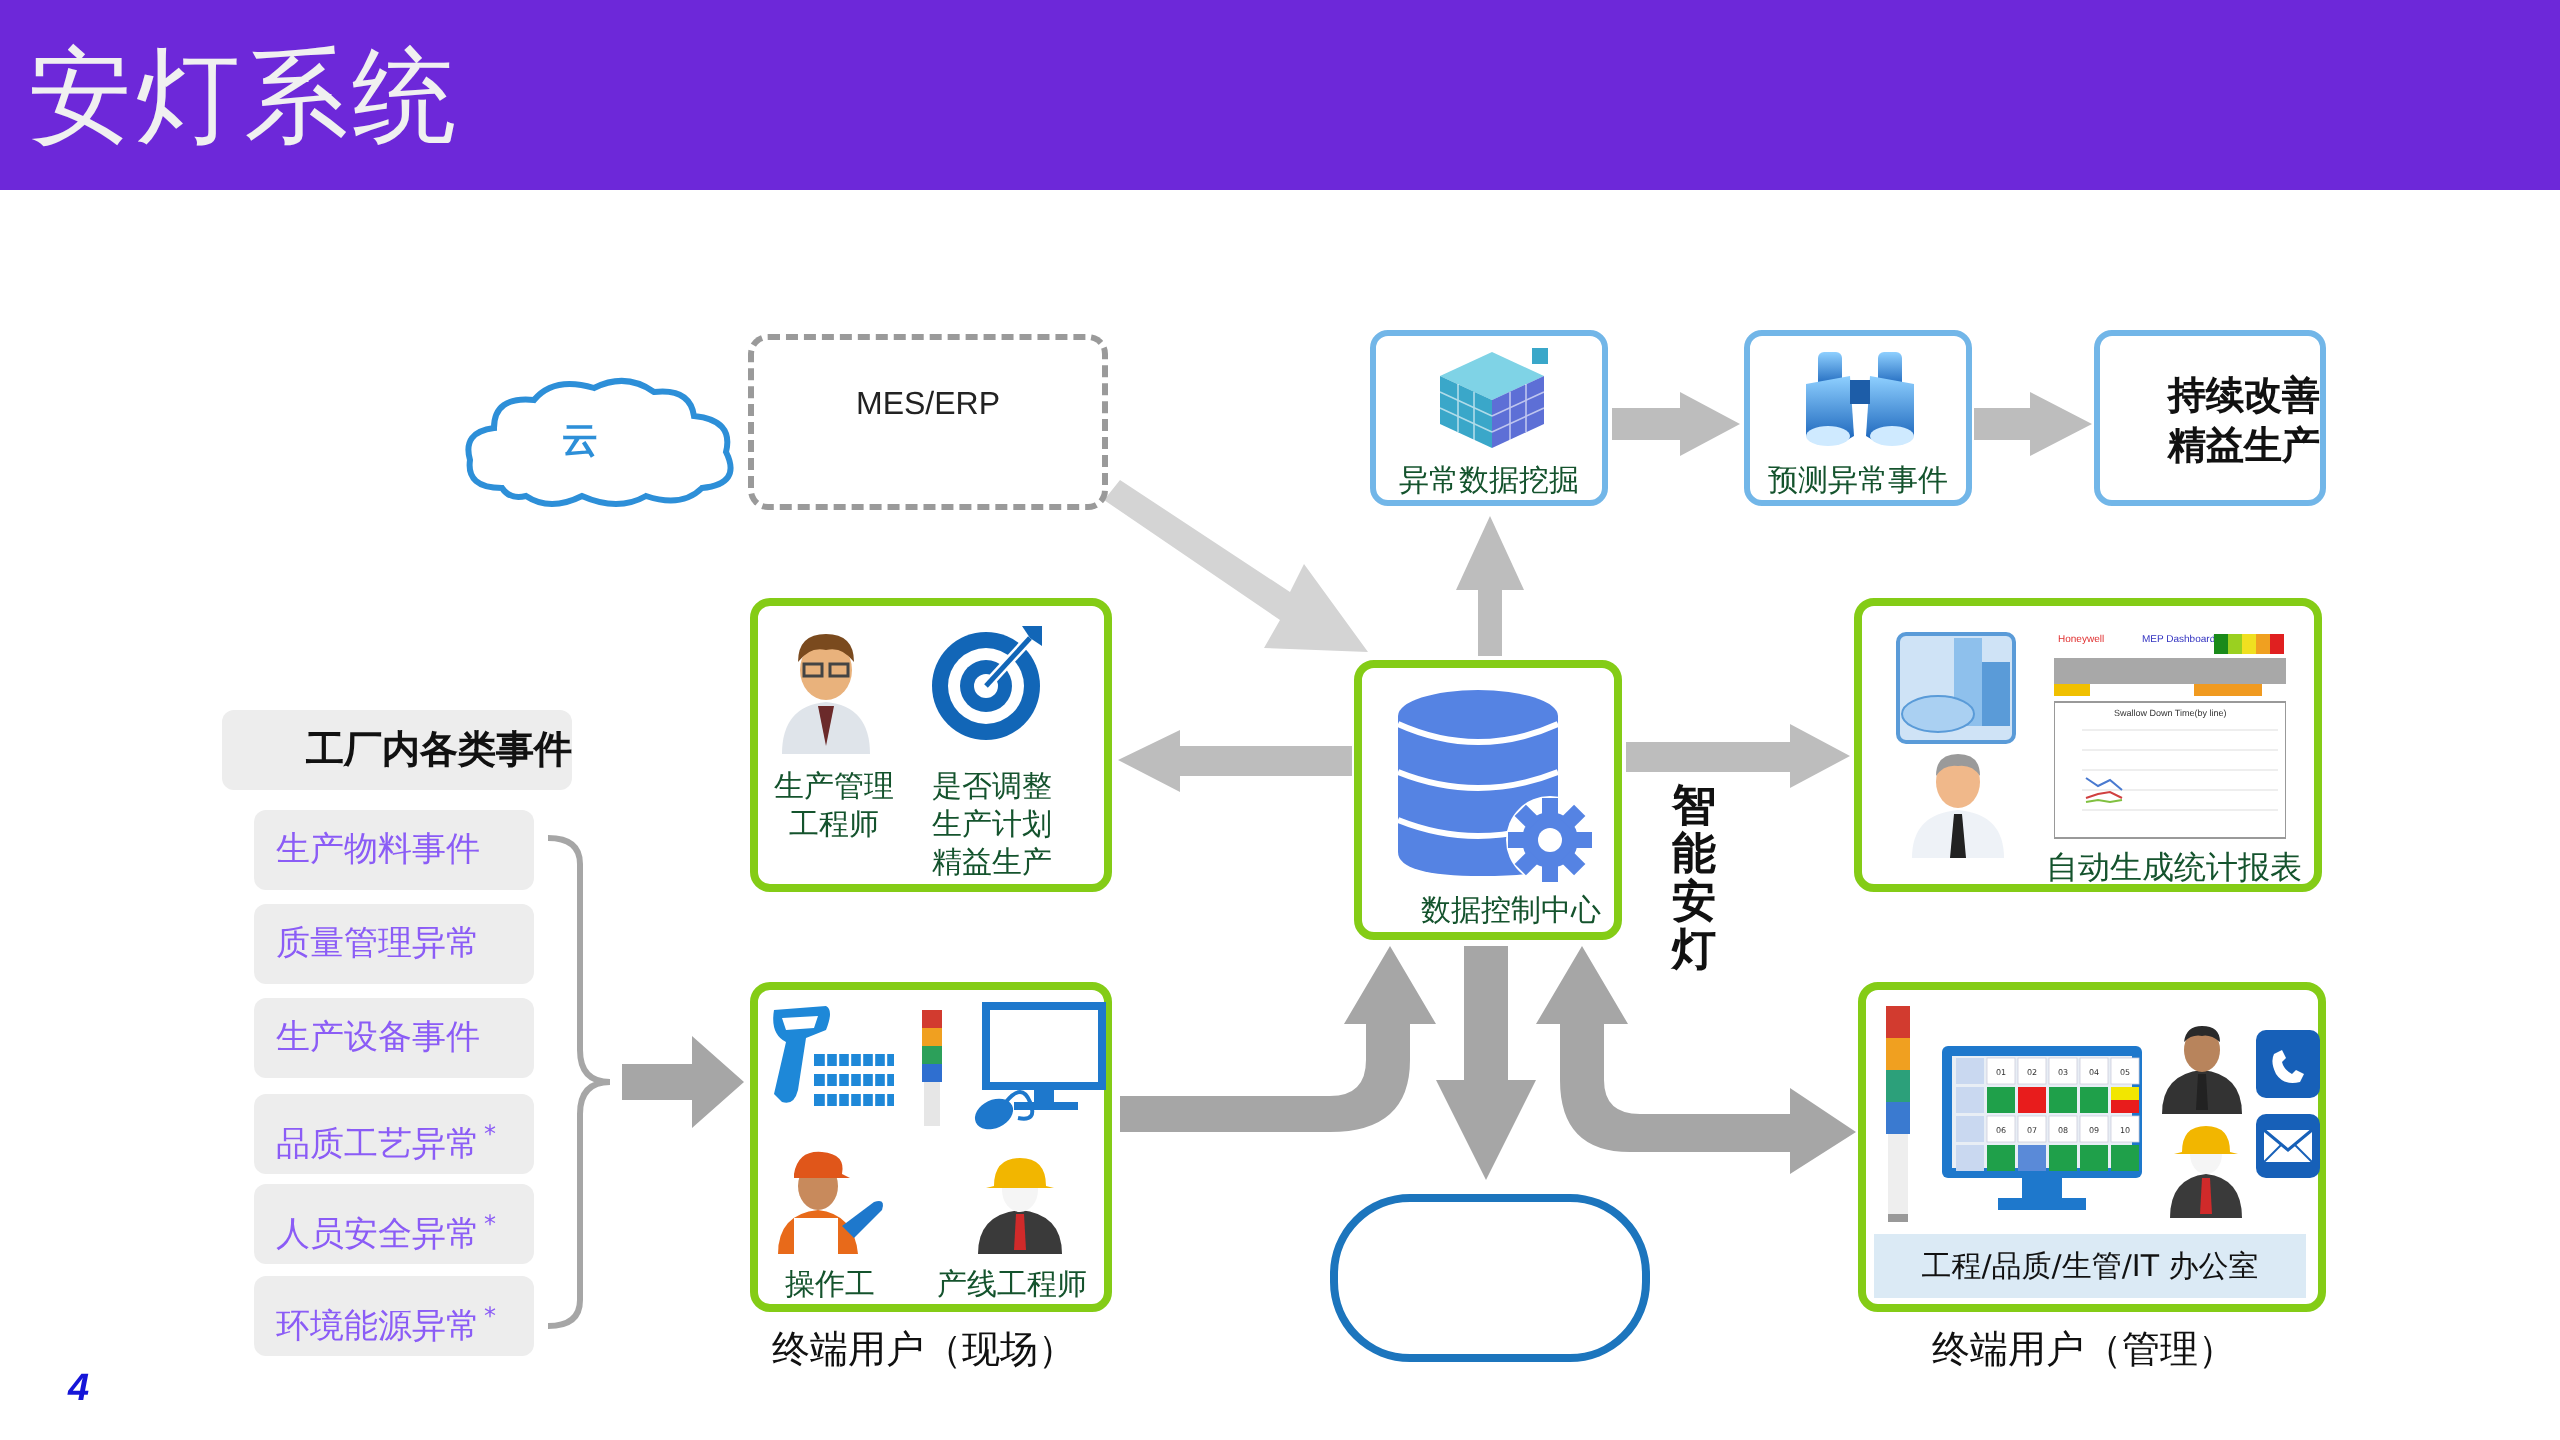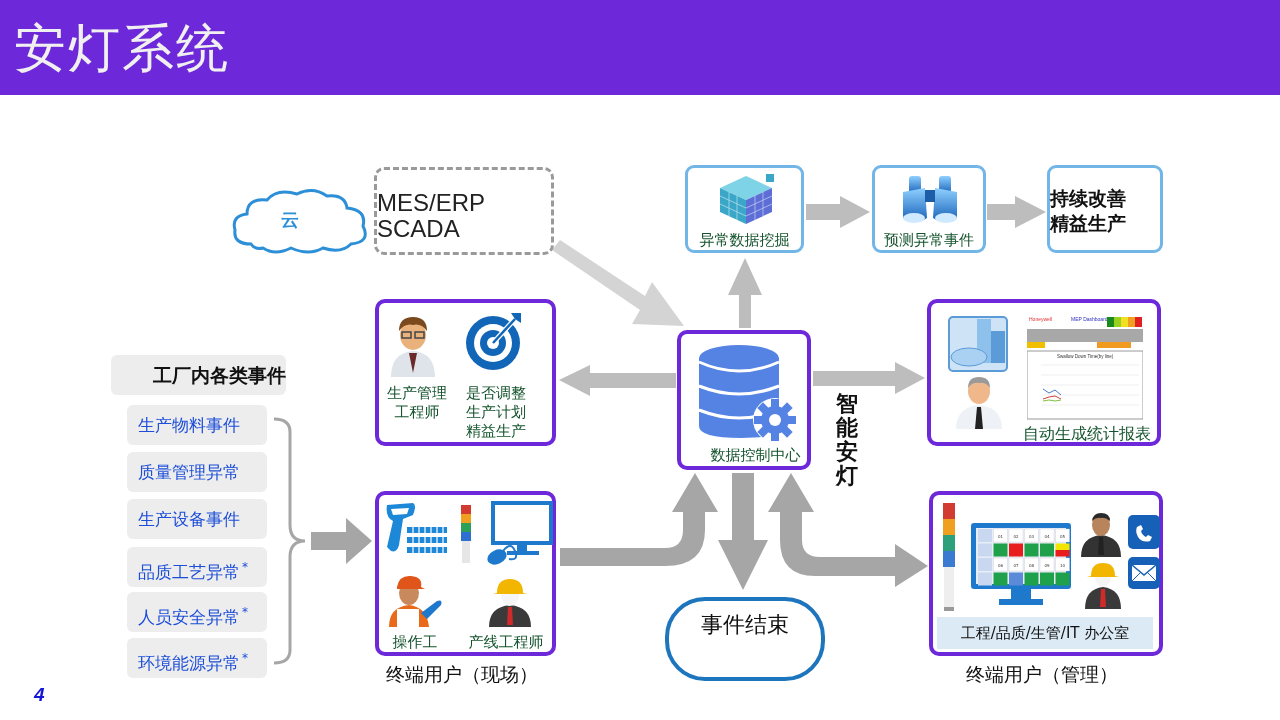--- a/index.html
+++ b/index.html
@@ -1,29 +1,29 @@
 <!DOCTYPE html>
 <html><head>
 <meta charset="utf-8">
 <style>
   * { box-sizing: border-box; margin: 0; padding: 0; }
   body { width: 1280px; height: 720px; background: #ffffff; position: relative; overflow: hidden; font-family: "DejaVu Sans", "Liberation Sans", sans-serif; }
   .header { position: absolute; left: 0; top: 0; width: 1280px; height: 95px; background: #6d28d9; }
   .header-title { position: absolute; left: 14px; top: 14px; font-family: "DejaVu Serif", "Liberation Serif", serif; font-size: 52px; color: #f0f0f0; letter-spacing: 2px; font-weight: normal; }
   .arrows { position: absolute; left: 0; top: 0; width: 1280px; height: 720px; pointer-events: none; }
   .abs { position: absolute; }
-  .box { position: absolute; border: 4px solid #6d28d9; border-radius: 10px; background: #fff; }
+  .box { position: absolute; border: 4px solid #84cc16; border-radius: 10px; background: #fff; }
   .box-light { position: absolute; border: 3px solid #72b6e8; border-radius: 9px; background: #fff; }
   .lbl { position: absolute; font-size: 15px; color: #14532d; white-space: nowrap; text-align: center; line-height: 19px; }
   .event-title { position: absolute; left: 111px; top: 355px; width: 175px; height: 40px; background: #ededed; border-radius: 6px; font-weight: bold; font-size: 19px; color: #111; text-align: right; line-height: 40px; }
-  .event-item { position: absolute; left: 127px; width: 140px; height: 40px; background: #ededed; border-radius: 6px; font-size: 17px; color: #1d4ed8; line-height: 40px; padding-left: 11px; white-space: nowrap; }
+  .event-item { position: absolute; left: 127px; width: 140px; height: 40px; background: #ededed; border-radius: 6px; font-size: 17px; color: #8b5cf6; line-height: 40px; padding-left: 11px; white-space: nowrap; }
   .event-item sup { font-size: 12px; margin-left: 2px; }
-  .mes-box { position: absolute; left: 374px; top: 167px; width: 180px; height: 88px; border: 3px dashed #9a9a9a; border-radius: 10px; font-family: "Liberation Sans", sans-serif; font-size: 24px; color: #222; text-align: left; line-height: 26px; padding-top: 20px; }
+  .mes-box { position: absolute; left: 374px; top: 167px; width: 180px; height: 88px; border: 3px dashed #9a9a9a; border-radius: 10px; font-family: "Liberation Sans", sans-serif; font-size: 16px; color: #222; text-align: center; line-height: 26px; padding-top: 20px; }
   .cloud-text { position: absolute; left: 281px; top: 208px; font-size: 18px; font-weight: bold; color: #2d8fd8; }
-  .continuous { position: absolute; left: 1047px; top: 165px; width: 116px; height: 88px; border: 3px solid #72b6e8; border-radius: 9px; font-weight: bold; font-size: 19px; color: #111; text-align: left; line-height: 25px; padding-top: 18px; }
+  .continuous { position: absolute; left: 1047px; top: 165px; width: 116px; height: 88px; border: 3px solid #72b6e8; border-radius: 9px; font-weight: bold; font-size: 19px; color: #111; text-align: right; line-height: 25px; padding-top: 18px; }
   .smart-light { position: absolute; left: 834px; top: 392px; width: 26px; font-weight: bold; font-size: 22px; color: #111; line-height: 24px; text-align: center; }
   .resolve { position: absolute; left: 665px; top: 597px; width: 160px; height: 84px; border: 4px solid #1c75bd; border-radius: 40px; background: #fff; text-align: center; font-size: 22px; color: #111; line-height: 30px; padding-top: 9px; }
   .underline-label { position: absolute; font-size: 19px; color: #111; white-space: nowrap; }
   .page-num { position: absolute; left: 34px; top: 684px; font-family: "Liberation Sans", sans-serif; font-style: italic; font-weight: bold; font-size: 19px; color: #1515d8; }
   .office-bar { position: absolute; left: 937px; top: 617px; width: 216px; height: 32px; background: #dbeaf5; font-size: 15px; color: #111; text-align: center; line-height: 32px; }
 </style>
 </head>
 <body>
 
 <div class="header">
@@ -55,21 +55,20 @@
   <path fill="none" stroke="#a6a6a6" stroke-width="3" d="M274,419 Q290,419 290,432 L290,525 Q290,541 305,541 Q290,541 290,557 L290,650 Q290,663 274,663"></path>
 </svg>
 
 <svg class="abs" style="left:229px;top:186px;" width="143" height="70" viewBox="0 0 143 70">
   <path d="M22,58 Q4,58 6,44 Q2,30 18,28 Q18,12 38,14 Q48,2 68,8 Q84,0 98,10 Q116,8 118,22 Q138,24 134,40 Q142,56 122,58 Q112,68 94,62 Q80,70 62,62 Q46,70 34,62 Q26,64 22,58 Z" fill="#fff" stroke="#2d8fd8" stroke-width="3"></path>
 </svg>
 <div class="cloud-text">云</div>
 
 <div class="mes-box">
   <div>MES/ERP</div>
-  <div>SCADA</div>
 </div>
 
 <div class="box-light" style="left:685px;top:165px;width:119px;height:88px;">
   <svg class="abs" style="left:28px;top:4px;" width="60" height="54" viewBox="0 0 60 54">
     <polygon points="30,4 56,16 30,28 4,16" fill="#7fd3e6"></polygon>
     <polygon points="4,16 30,28 30,52 4,40" fill="#3aa7c9"></polygon>
     <polygon points="56,16 30,28 30,52 56,40" fill="#5d6fd6"></polygon>
     <g stroke="#fff" stroke-width="0.8" opacity="0.6">
       <line x1="4" y1="24" x2="30" y2="36"></line>
         <line x1="4" y1="32" x2="30" y2="44"></line>
@@ -261,21 +260,20 @@
     <polygon points="21,30 25,30 26,48 20,48" fill="#d02a2a"></polygon>
     <ellipse cx="23" cy="18" rx="9" ry="11" fill="#f5f5f5"></ellipse>
     <path d="M10,16 Q10,2 23,2 Q36,2 36,16 L40,17 L6,17 Z" fill="#f2b600"></path>
   </svg>
   <div class="lbl" style="left:6px;top:138px;width:60px;">操作工</div>
   <div class="lbl" style="left:82px;top:138px;width:90px;">产线工程师</div>
 </div>
 <div class="underline-label" style="left:386px;top:662px;">终端用户（现场）</div>
 
 <div class="resolve">
-  <div>事件结束</div>
 </div>
 
 <div class="box" style="left:929px;top:491px;width:234px;height:165px;">
   <svg class="abs" style="left:8px;top:6px;" width="16" height="114" viewBox="0 0 16 114">
     <rect x="2" y="2" width="12" height="16" fill="#d23b2f"></rect>
       <rect x="2" y="18" width="12" height="16" fill="#f0a020"></rect>
     <rect x="2" y="34" width="12" height="16" fill="#2ca07a"></rect>
       <rect x="2" y="50" width="12" height="16" fill="#3a7ad0"></rect>
     <rect x="3" y="66" width="10" height="40" fill="#eeeeee"></rect>
     <rect x="3" y="106" width="10" height="4" fill="#999"></rect>

